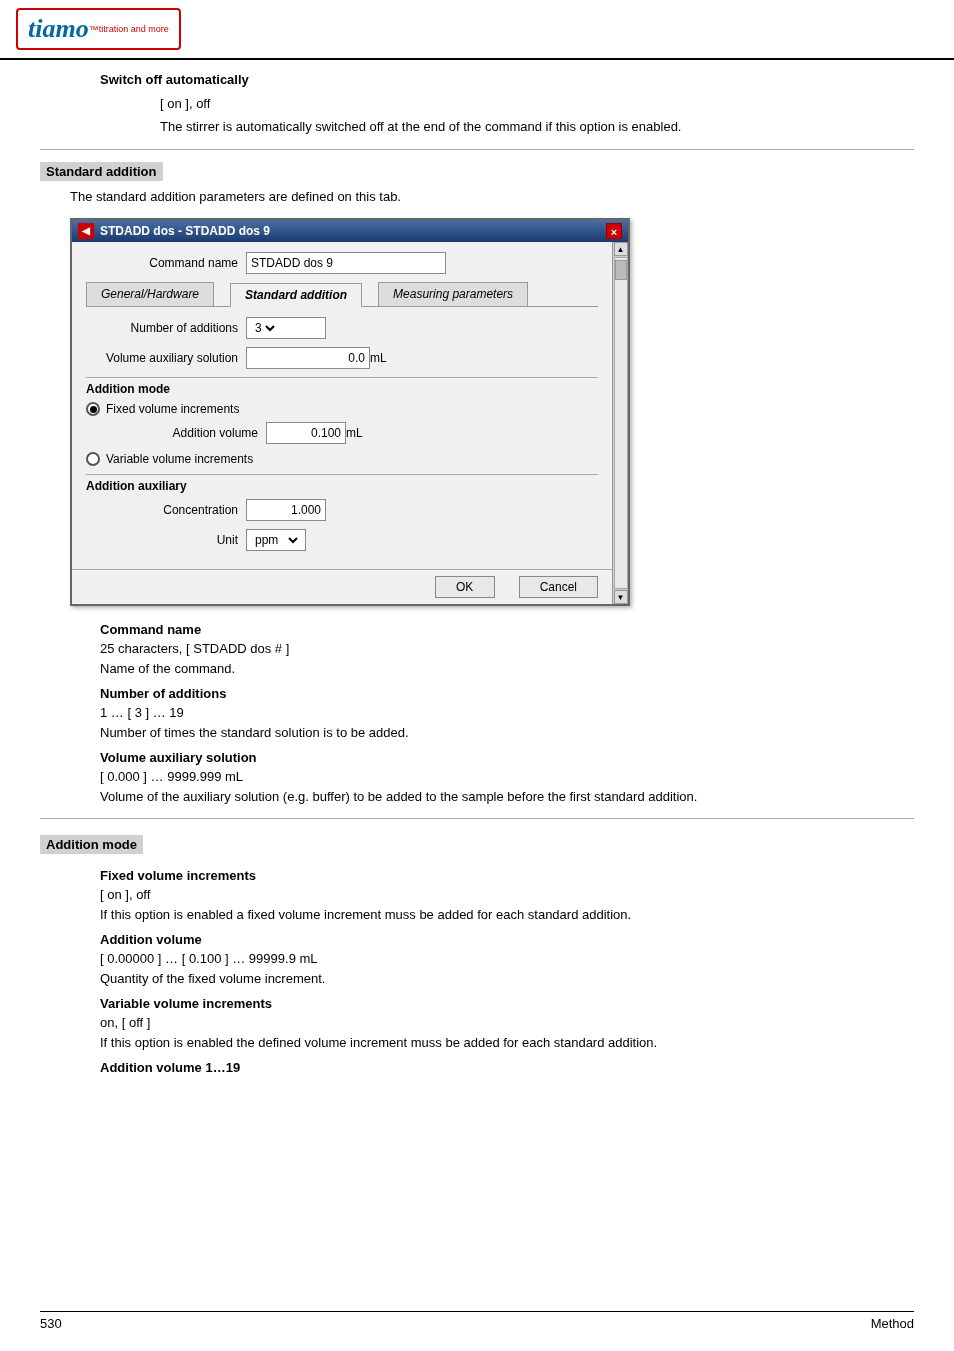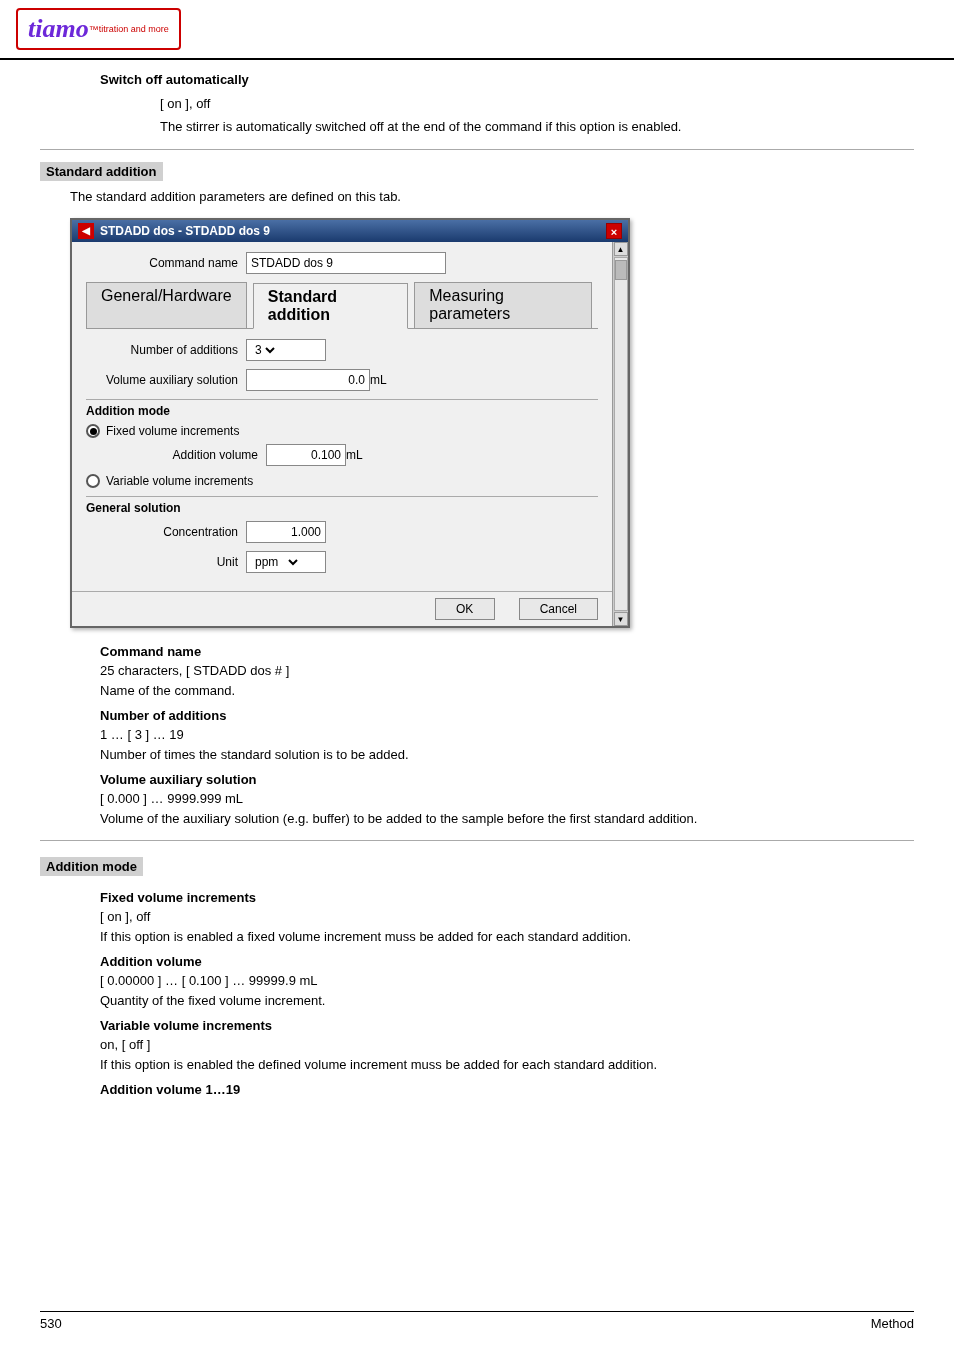--- a/index.html
+++ b/index.html
@@ -23,21 +23,21 @@
     .logo-box {
       border: 2px solid #c00;
       border-radius: 4px;
       padding: 4px 10px;
       display: inline-flex;
       align-items: center;
     }
     .logo-text {
       font-size: 26px;
       font-style: italic;
-      color: #6d28d9;
+      color: #0369a1;
       font-weight: bold;
       font-family: Georgia, serif;
     }
     .logo-tm {
       font-size: 10px;
       vertical-align: super;
       color: #c00;
     }
     .logo-sub {
       font-size: 9px;
@@ -147,23 +147,24 @@
     .tabs-row {
       display: flex;
       margin-bottom: 10px;
       border-bottom: 1px solid #999;
     }
     .tab {
       padding: 4px 14px;
       border: 1px solid #999;
       border-bottom: none;
       background: #ddd;
-      font-size: 16px;
+      font-size: 12px;
       cursor: pointer;
-      margin-right: 6px;
+      margin-right: 16px;
+      font-style: italic;
     }
     .tab.active {
       background: #f0f0f0;
       font-weight: bold;
       border-bottom: 1px solid #f0f0f0;
       position: relative;
       top: 1px;
     }
 
     
@@ -414,30 +415,30 @@
                 <span class="form-unit">mL</span>
               </div>
 
               <div class="radio-row">
                 <div class="radio-circle empty"></div>
                 <span>Variable volume increments</span>
               </div>
             </div>
 
             <div class="sub-section">
-              <div class="sub-section-title">General solution</div>
+              <div class="sub-section-title">Addition auxiliary</div>
 
               <div class="form-row">
                 <div class="form-label">Concentration</div>
                 <input class="form-input" style="width: 80px; text-align: right;" type="text" value="1.000">
               </div>
 
               <div class="form-row">
                 <div class="form-label">Unit</div>
-                <div class="select-input" style="width:80px;">
+                <div class="select-input" style="width:60px;">
                   <select>
                     <option>ppm</option>
                     <option>mol/L</option>
                     <option>mg/L</option>
                   </select>
                 </div>
               </div>
 
             </div>
 

